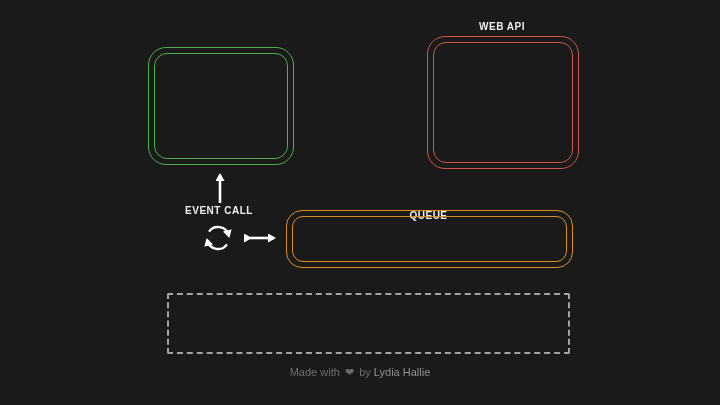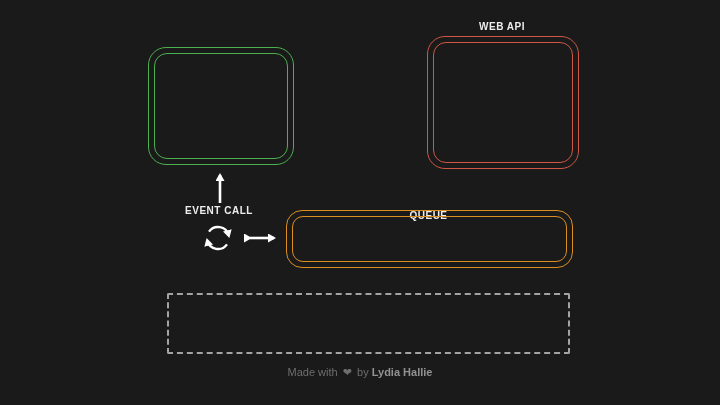--- a/index.html
+++ b/index.html
@@ -45,21 +45,21 @@
   .icon{position:absolute;color:var(--arrow,#fff);}
   .el-icon{left:198px;top:219px;width:40px;height:38px;}
   .up-arrow{left:212px;top:167px;width:16px;height:38px;}
   .dbl-arrow{left:241px;top:231px;width:42px;height:14px;}
   .footer{
     position:absolute;left:0;top:366px;width:720px;
     text-align:center;font-size:11px;
     color:var(--muted,#6e6e6e);
   }
   .footer .heart{color:var(--muted,#6e6e6e);padding:0 2px;}
-  .footer .author{font-weight:bold;color:var(--author,#929292);}
+  .footer .author{font-weight:normal;color:var(--author,#929292);}
   svg{display:block;width:100%;height:100%;}
 </style>
 </head>
 <body>
 
 <div class="stage" style="--bg: #1a1a1a; --label: #ededed; --arrow: #ffffff;">
 
   <div class="dbox cs-box" style="--c: #4CAF50;">
     <div class="inner"></div>
   </div>

